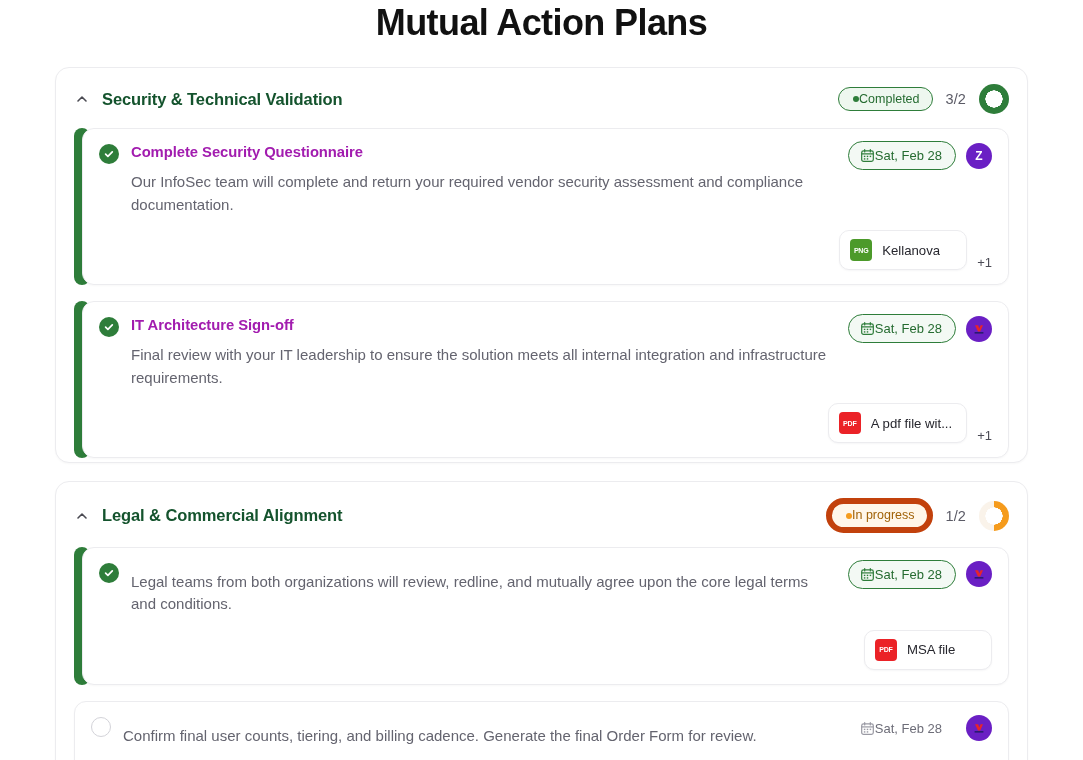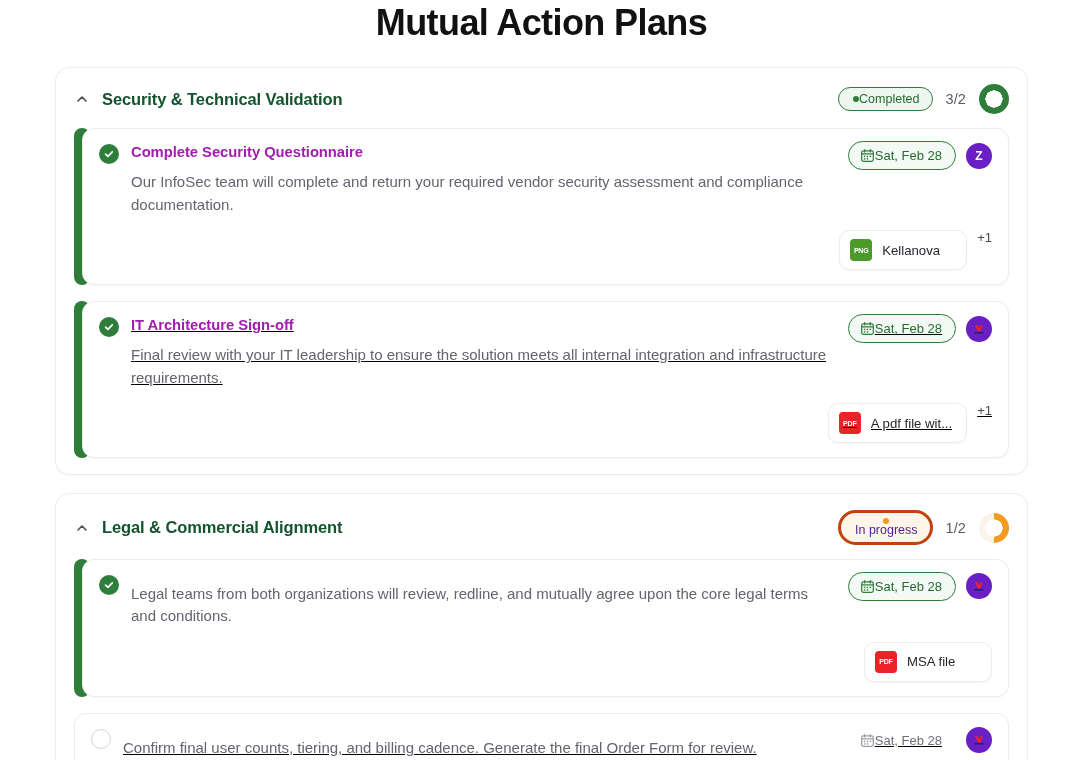--- a/index.html
+++ b/index.html
@@ -95,23 +95,22 @@
   }
   .badge.completed {
     background: #eef7ef;
     border: 1px solid #2e7d3a;
     color: #256b30;
   }
   .badge.completed .dot { background: #2e7d3a; }
 
   .badge.inprogress {
     background: #fff6e9;
-    border: 3px solid #c2410c;
-    color: #4c1d95;
-    flex-direction: column;
+    border: 6px solid #c2410c;
+    color: #a16207;
   }
   .badge.inprogress .dot { background: #f59b1c; }
 
   .counter {
     font-size: 14.5px;
     font-weight: 500;
     color: #5b5b66;
     letter-spacing: 0.1px;
   }
 
@@ -130,21 +129,21 @@
     background:
       radial-gradient(circle, #ffffff 0 40%, transparent 41%),
       conic-gradient(#f59b1c 0 50%, #faf3ea 0);
   }
 
   
   .task-wrap {
     position: relative;
     margin: 0 18px 16px 18px;
   }
-  .task-wrap:last-child { margin-bottom: 16px; text-decoration: underline; }
+  .task-wrap:last-child { margin-bottom: 4px; }
 
   .accent {
     position: absolute;
     left: 0;
     top: 0;
     bottom: 0;
     width: 16px;
     border-radius: 12px;
     background: #2e7d3a;
   }
@@ -251,21 +250,21 @@
     background: #6a1fc4;
     display: flex;
     align-items: center;
     justify-content: center;
   }
 
   
   .attach-row {
     display: flex;
     justify-content: flex-end;
-    align-items: flex-start;
+    align-items: flex-end;
     gap: 10px;
     margin-top: 14px;
   }
 
   .attach-chip {
     display: inline-flex;
     align-items: center;
     gap: 10px;
     border: 1px solid #ececef;
     border-radius: 10px;

